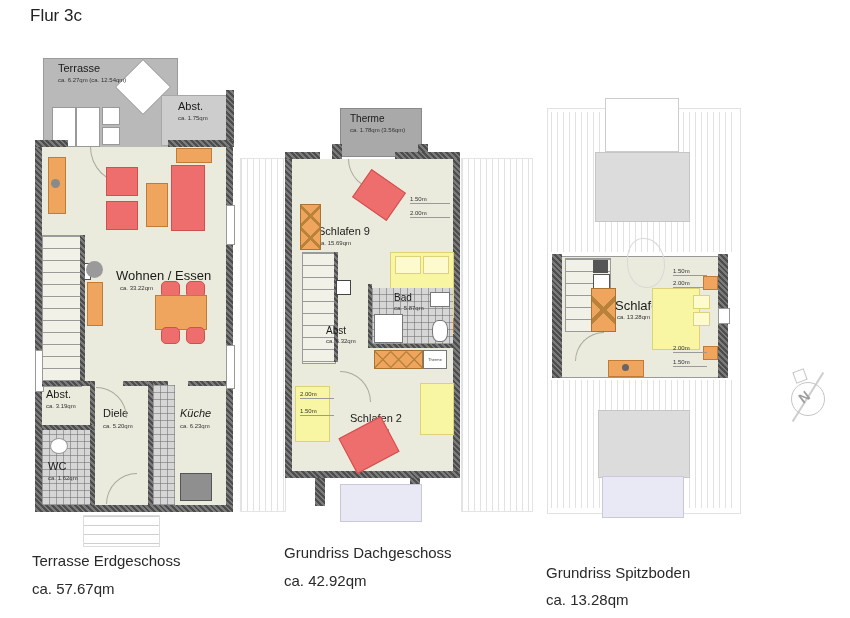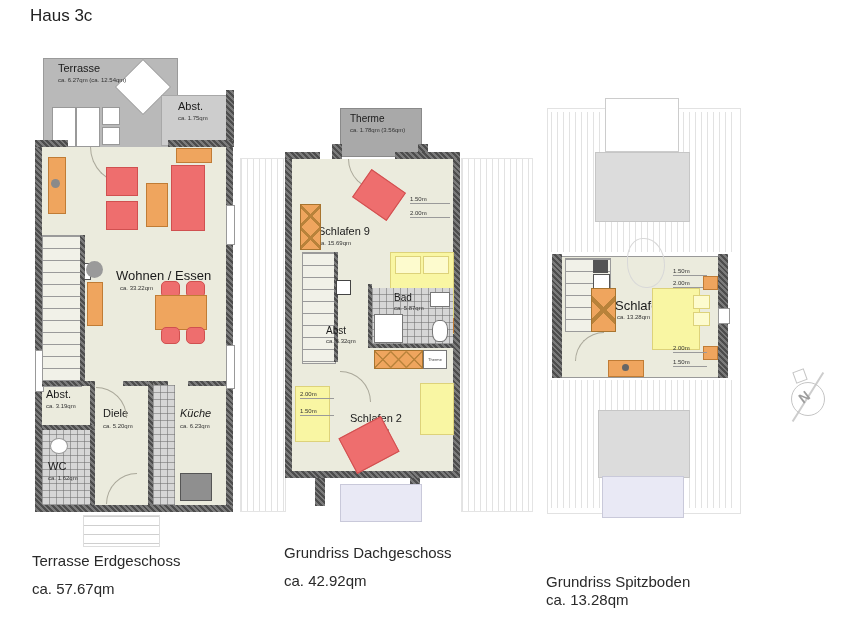--- a/index.html
+++ b/index.html
@@ -35,21 +35,21 @@
   .arc-ne{border-radius:0 100% 0 0;border-left:none;border-bottom:none;}
   .arc-nw{border-radius:100% 0 0 0;border-right:none;border-bottom:none;}
   .arc-sw{border-radius:0 0 0 100%;border-right:none;border-top:none;}
   .circle{border-radius:50%;}
   .title{position:absolute;font-size:17px;color:#222;}
   .caption{position:absolute;font-size:15px;color:#2a2a2a;white-space:nowrap;}
 </style>
 </head>
 <body>
 
-<div class="title" style="left:30px;top:6px;">Haus 3c</div>
+<div class="title" style="left:30px;top:6px;">Flur 3c</div>
 
 <div class="plan" style="left:28px;top:55px;width:212px;height:492px;">
 
   <div class="abs" style="left:15px;top:3px;width:133px;height:89px;background:#b9b9b9;border:1px solid #9a9a9a;"></div>
   <div class="white" style="left:95px;top:12px;width:38px;height:38px;transform:rotate(45deg);"></div>
   <div class="white" style="left:24px;top:52px;width:22px;height:38px;"></div>
   <div class="white" style="left:48px;top:52px;width:22px;height:38px;"></div>
   <div class="white" style="left:74px;top:52px;width:16px;height:16px;"></div>
   <div class="white" style="left:74px;top:72px;width:16px;height:16px;"></div>
   <div class="rname" style="left:30px;top:7px;">Terrasse</div>
@@ -222,14 +222,14 @@
   <div class="abs" style="left:25px;top:0;width:2px;height:58px;background:#cdcdcd;transform:rotate(32deg);"></div>
   <div class="abs" style="left:12px;top:2px;width:10px;height:10px;background:#fff;border:1px solid #c5c5c5;transform:rotate(70deg);"></div>
   <div class="abs circle" style="left:9px;top:14px;width:32px;height:32px;border:1px solid #c5c5c5;"></div>
   <div class="abs" style="left:17px;top:21px;font-size:14px;font-weight:bold;color:#9d9d9d;transform:rotate(-38deg);">N</div>
 </div>
 
 <div class="caption" style="left:32px;top:552px;">Terrasse Erdgeschoss</div>
 <div class="caption" style="left:32px;top:580px;">ca. 57.67qm</div>
 <div class="caption" style="left:284px;top:544px;">Grundriss Dachgeschoss</div>
 <div class="caption" style="left:284px;top:572px;">ca. 42.92qm</div>
-<div class="caption" style="left:546px;top:564px;margin-top:9px;">Grundriss Spitzboden</div>
+<div class="caption" style="left:546px;top:564px;">Grundriss Spitzboden</div>
 <div class="caption" style="left:546px;top:591px;">ca. 13.28qm</div>
 
 </body></html>

